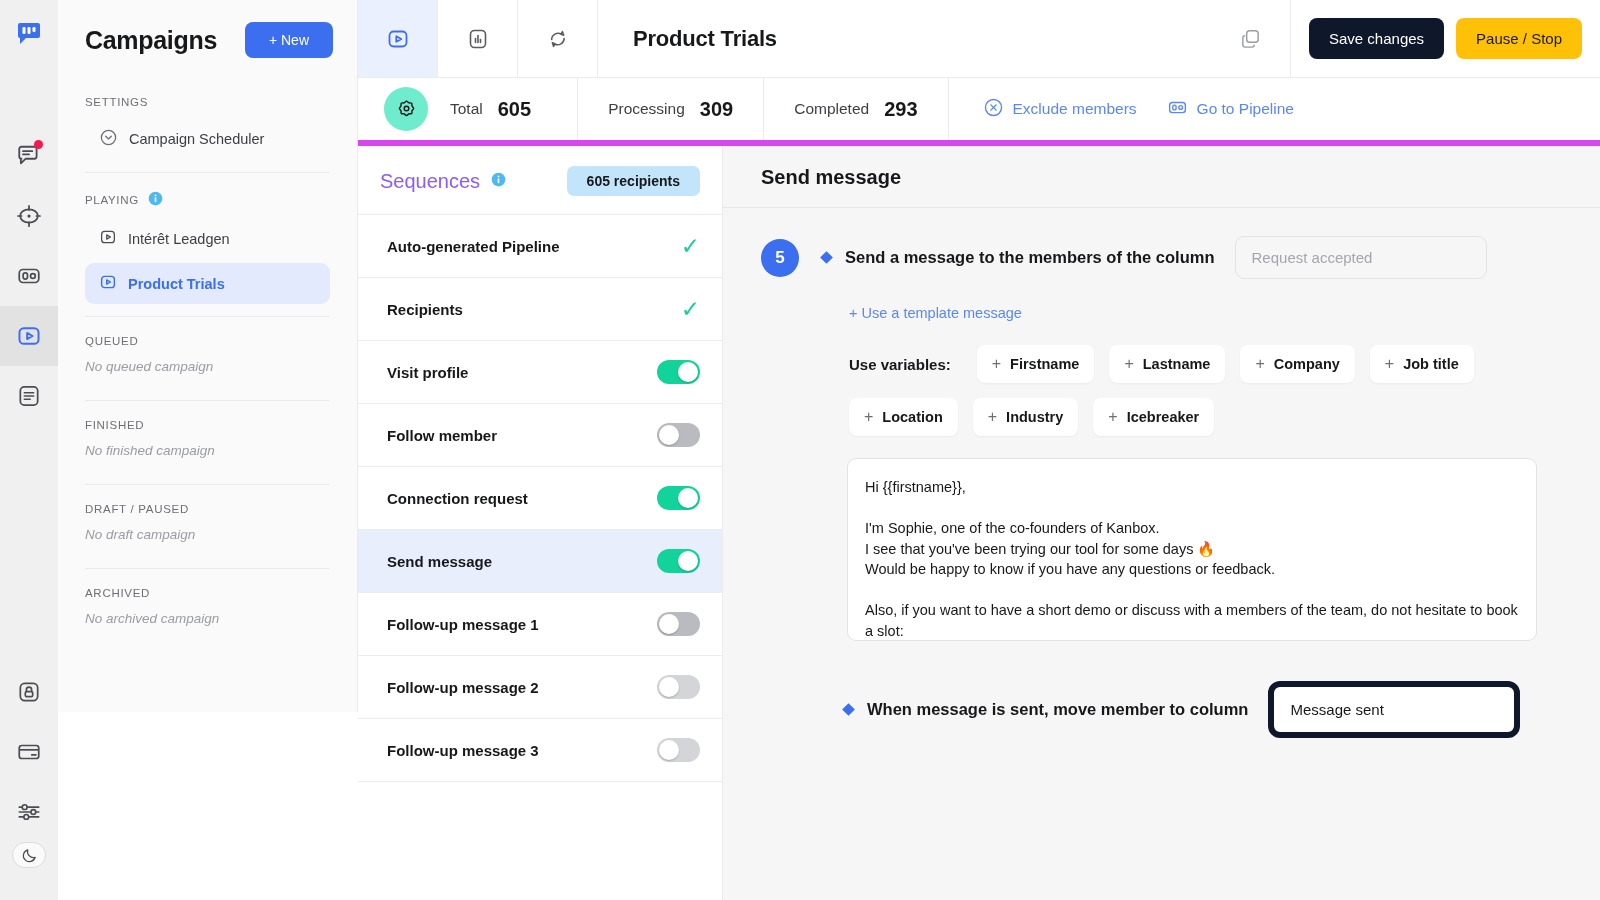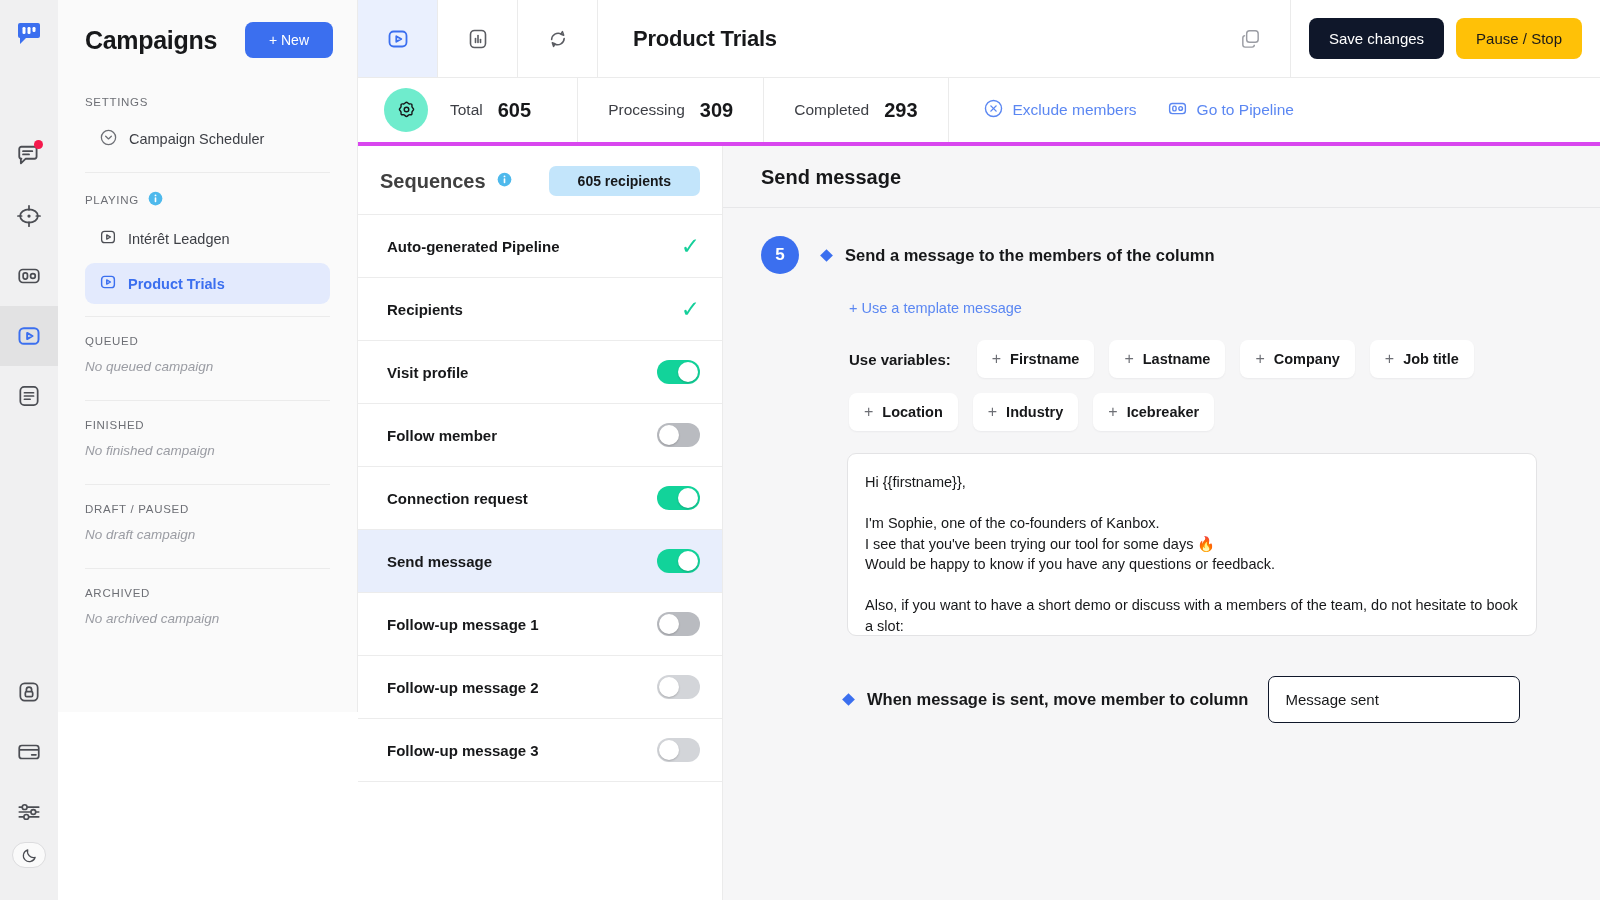--- a/index.html
+++ b/index.html
@@ -92,21 +92,21 @@
     padding: 12px 20px; font-size: 15px; cursor: pointer; font-family: inherit;
   }
   .btn-pause {
     background: #ffc107; color: #1a1a1a; border: none; border-radius: 8px;
     padding: 12px 20px; font-size: 15px; font-weight: 500; cursor: pointer; font-family: inherit;
   }
 
   
   .statbar {
     height: 68px; flex: 0 0 68px; display: flex; align-items: stretch;
-    background: #fff; border-bottom: 4px solid #d946ef;
+    background: #fff; border-bottom: 6px solid #d946ef;
   }
   .stat-icon-cell { display: flex; align-items: center; padding: 0 22px 0 26px; }
   .gear-circle {
     width: 44px; height: 44px; border-radius: 50%; background: #6feccd;
     display: flex; align-items: center; justify-content: center;
   }
   .stat {
     display: flex; align-items: center; gap: 15px; padding: 0 30px;
     border-left: 1px solid #ebebeb;
   }
@@ -125,24 +125,24 @@
   
   .seqpanel {
     width: 365px; flex: 0 0 365px; background: #fff;
     border-right: 1px solid #ebebeb; display: flex; flex-direction: column;
   }
   .seq-head {
     display: flex; align-items: center; justify-content: space-between;
     padding: 20px 22px 18px 22px;
   }
   .seq-title-wrap { display: flex; align-items: center; gap: 11px; }
-  .seq-title { font-size: 20px; font-weight: 700; color: #404040; text-align: right; }
+  .seq-title { font-size: 20px; font-weight: 400; color: #8b5cf6; text-align: right; }
   .badge-recip {
     background: #c3e5fb; color: #17181a; border-radius: 7px;
-    padding: 7px 29px; font-size: 14px; font-weight: 700;
+    padding: 7px 20px; font-size: 14px; font-weight: 700;
   }
   .seq-row {
     height: 63px; display: flex; align-items: center; justify-content: space-between;
     padding: 0 22px 0 29px; border-top: 1px solid #ececec; cursor: pointer;
   }
   .seq-row.sel { background: #e8eefc; }
   .seq-name { font-size: 15px; font-weight: 700; color: #17181a; }
   .check { color: #14cf9a; font-size: 23px; line-height: 1; }
   .toggle {
     width: 43px; height: 24px; border-radius: 12px; position: relative;
@@ -201,22 +201,22 @@
   .msgbox {
     margin: 22px 0 0 86px; background: #fff; border: 1px solid #e3e3e5;
     border-radius: 9px; padding: 18px 17px; height: 183px;
     font-size: 14.5px; line-height: 1.42; color: #17181a;
     white-space: pre-wrap; overflow: hidden; max-width: 690px;
     font-family: "Liberation Sans", sans-serif; resize: none;
   }
   .bottomrow { display: flex; align-items: center; margin: 40px 0 0 60px; }
   .bottom-text { font-size: 16.5px; font-weight: 700; color: #17181a; }
   .bottom-field {
-    margin-left: 20px; background: #fff; border: 1px solid #0f172a;
-    border-radius: 7px; padding: 14px 16px; min-width: 252px;
+    margin-left: 20px; background: #fff; border: 6px solid #0f172a;
+    border-radius: 12px; padding: 14px 16px; min-width: 252px;
     font-size: 15px; color: #17181a;
   }
 </style>
 </head>
 <body>
 
 <div class="app">
 
   <div class="rail">
     <div class="rail-logo">
@@ -541,20 +541,21 @@
       <div class="detail">
         <div class="detail-head">
           <div class="detail-title">Send message</div>
         </div>
         <div class="detail-body">
 
           <div class="steprow">
             <div class="stepnum">5</div>
             <div class="diamond"></div>
             <div class="step-text">Send a message to the members of the column</div>
+            <div class="field-box">Request accepted</div>
           </div>
 
 
           <div class="tpl-link">+ Use a template message</div>
 
           <div class="varsrow">
             <span class="vars-lbl">Use variables:</span>
             <span class="chip">
                 <span class="plus">+</span>
                 <span>Firstname</span>

